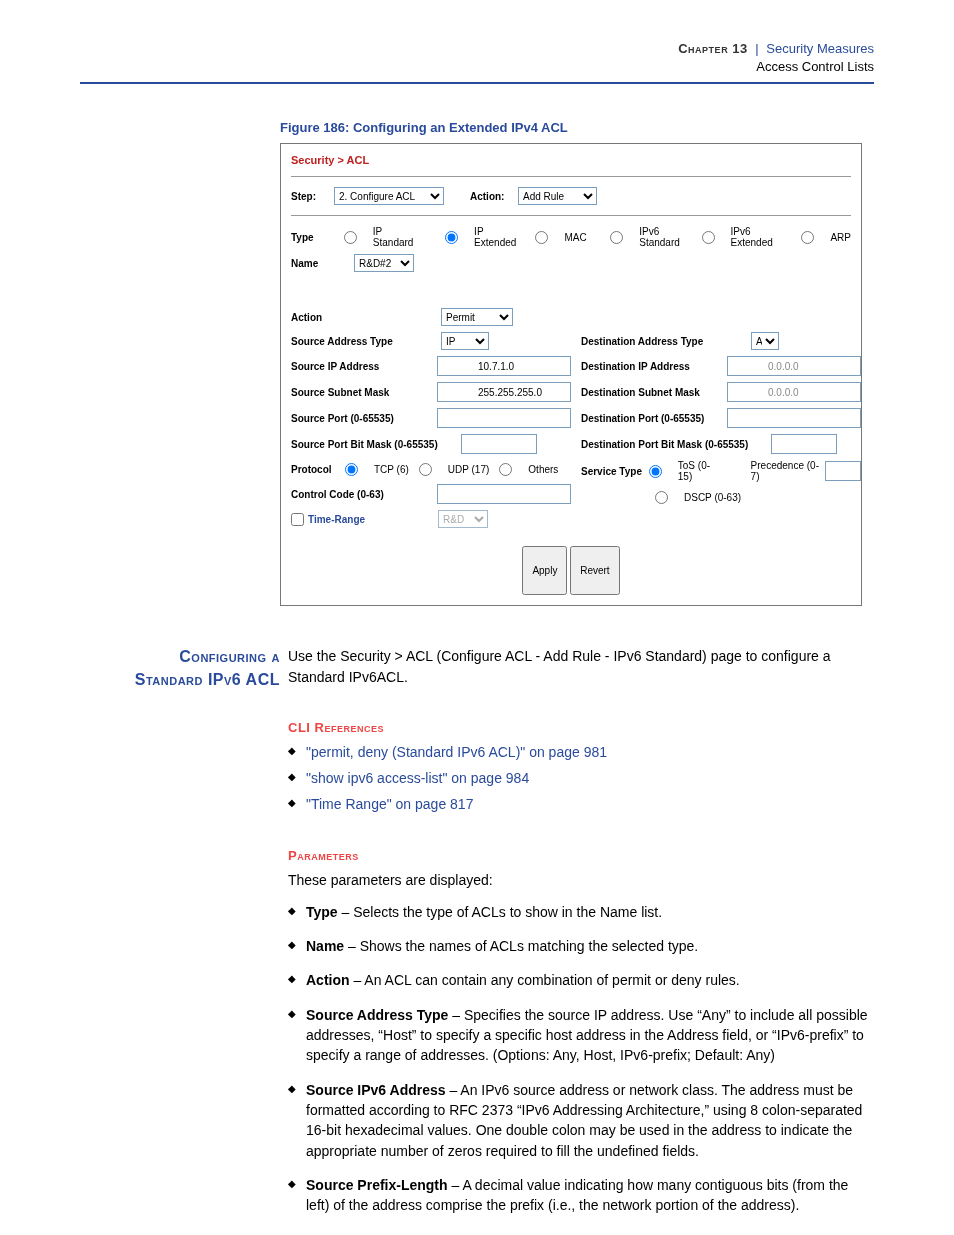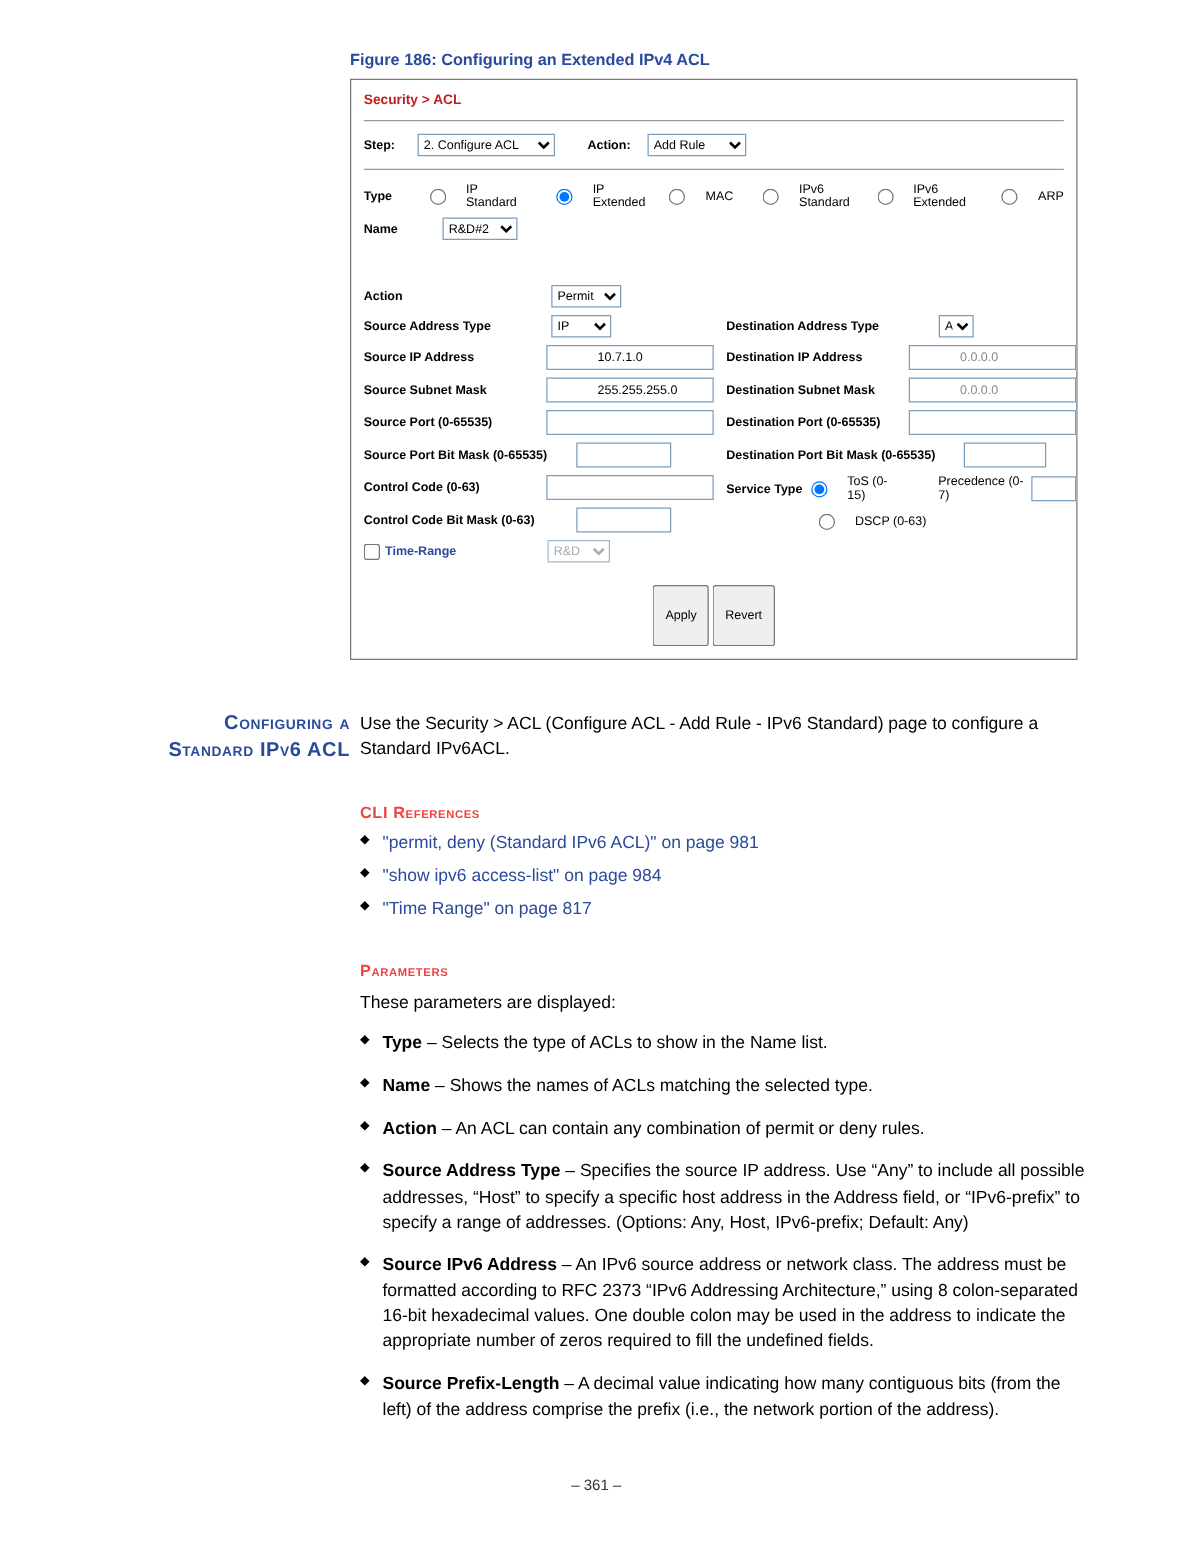--- a/index.html
+++ b/index.html
@@ -83,20 +83,26 @@
   ul.diamond li::before { content:"◆"; position:absolute; left:-18px; top:2px; font-size:10px; color:#000; }
   ul.tight li { margin-bottom: 6px; }
   a.xref { color:#2a4b9b; text-decoration:none; }
   .pgnum { text-align:center; font-size:12px; color:#333; margin-top:30px; }
 </style>
 </head>
 <body>
 
 <div class="page">
 
+  <div class="hdr">
+    <span class="hdr-top"><b>Chapter 13</b></span>
+    <span class="hdr-sep">|</span>
+    <span class="hdr-link">Security Measures</span><br>
+    <span>Access Control Lists</span>
+  </div>
 
   <div class="fig-caption">Figure 186:  Configuring an Extended IPv4 ACL</div>
 
   <div class="shot">
     <div class="shot-inner">
       <div class="bc">Security &gt; ACL</div>
       <hr class="sep">
       <div class="row">
         <span class="lbl">Step:</span>
         <select class="win" style="width:110px"><option>2. Configure ACL</option></select>
@@ -141,21 +147,21 @@
         <span class="lbl" style="width:55px">Name</span>
         <select class="win" style="width:60px"><option>R&amp;D#2</option></select>
       </div>
 
       <div style="height:14px"></div>
 
       <div class="grid2">
         <div>
           <div class="frow">
               <span class="flab">Action</span>
-            <select class="win" style="width:56px"><option>Permit</option></select>
+            <select class="win" style="width:72px"><option>Permit</option></select>
             </div>
           <div class="frow">
               <span class="flab">Source Address Type</span>
             <select class="win" style="width:48px"><option>IP</option></select>
             </div>
           <div class="frow">
               <span class="flab">Source IP Address</span>
             <input class="win fin" value="10.7.1.0" style="">
             </div>
           <div class="frow">
@@ -164,26 +170,39 @@
             </div>
           <div class="frow">
               <span class="flab">Source Port (0-65535)</span>
             <input class="win fin" style="">
             </div>
           <div class="frow">
               <span class="flab2">Source Port Bit Mask (0-65535)</span>
             <input class="win" style="width: 70px;">
             </div>
           <div class="frow">
+              <span style="font-weight:bold;width:50px">Protocol</span>
+            <span class="radio">
+                <input type="radio" checked="" style="">
+                <span>TCP (6)</span>
+              </span>
+            <span style="width:6px"></span>
+            <span class="radio">
+                <input type="radio" style="">
+                <span>UDP (17)</span>
+              </span>
+            <span style="width:6px"></span>
+            <span class="radio">
+                <input type="radio" style="">
+                <span>Others</span>
+              </span>
+          </div>
+          <div class="frow">
               <span class="flab">Control Code (0-63)</span>
             <input class="win fin" style="">
-            </div>
-          <div class="frow">
-              <span class="flab2">Control Code Bit Mask (0-63)</span>
-            <input class="win" style="width: 70px;">
             </div>
           <div class="frow">
             <input type="checkbox" style="margin: 0px 4px 0px 0px;">
             <span style="font-weight:bold;color:#2a4b9b;width:130px">Time-Range</span>
             <select class="win" style="width:50px;color:#888" disabled=""><option>R&amp;D</option></select>
           </div>
         </div>
         <div>
           <div class="frow" style="visibility:hidden">&nbsp;</div>
           <div class="frow">

